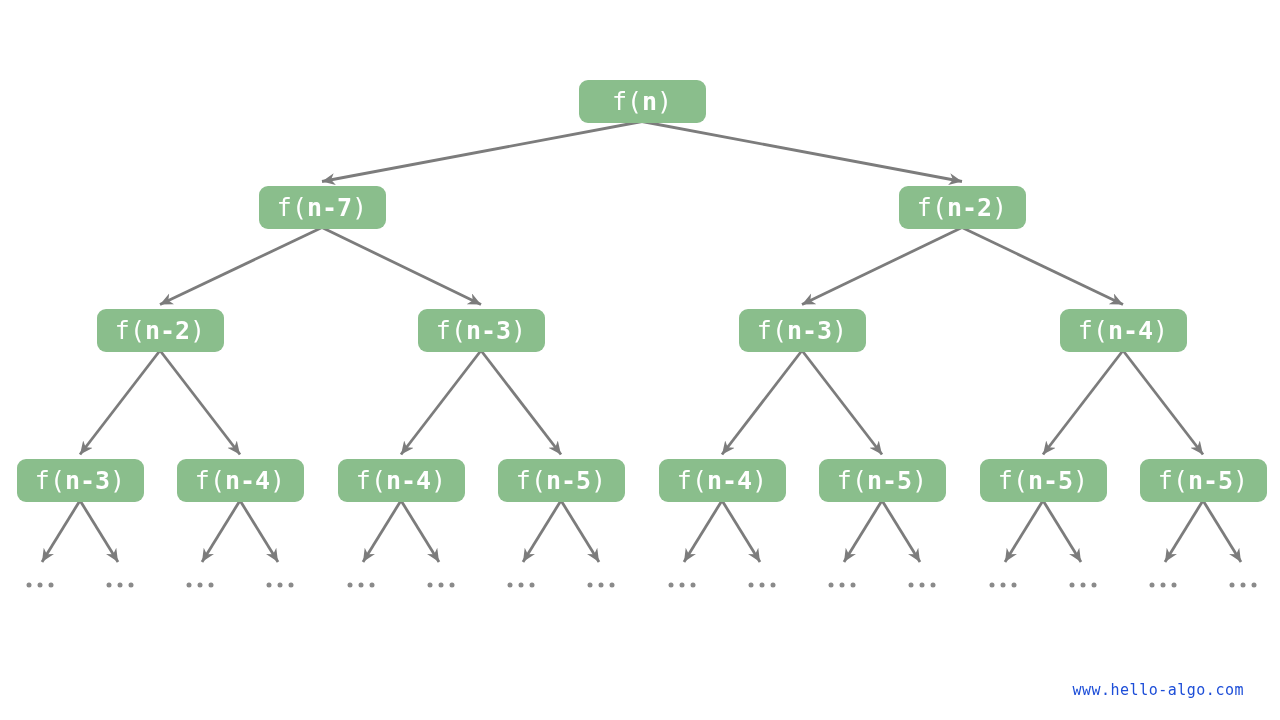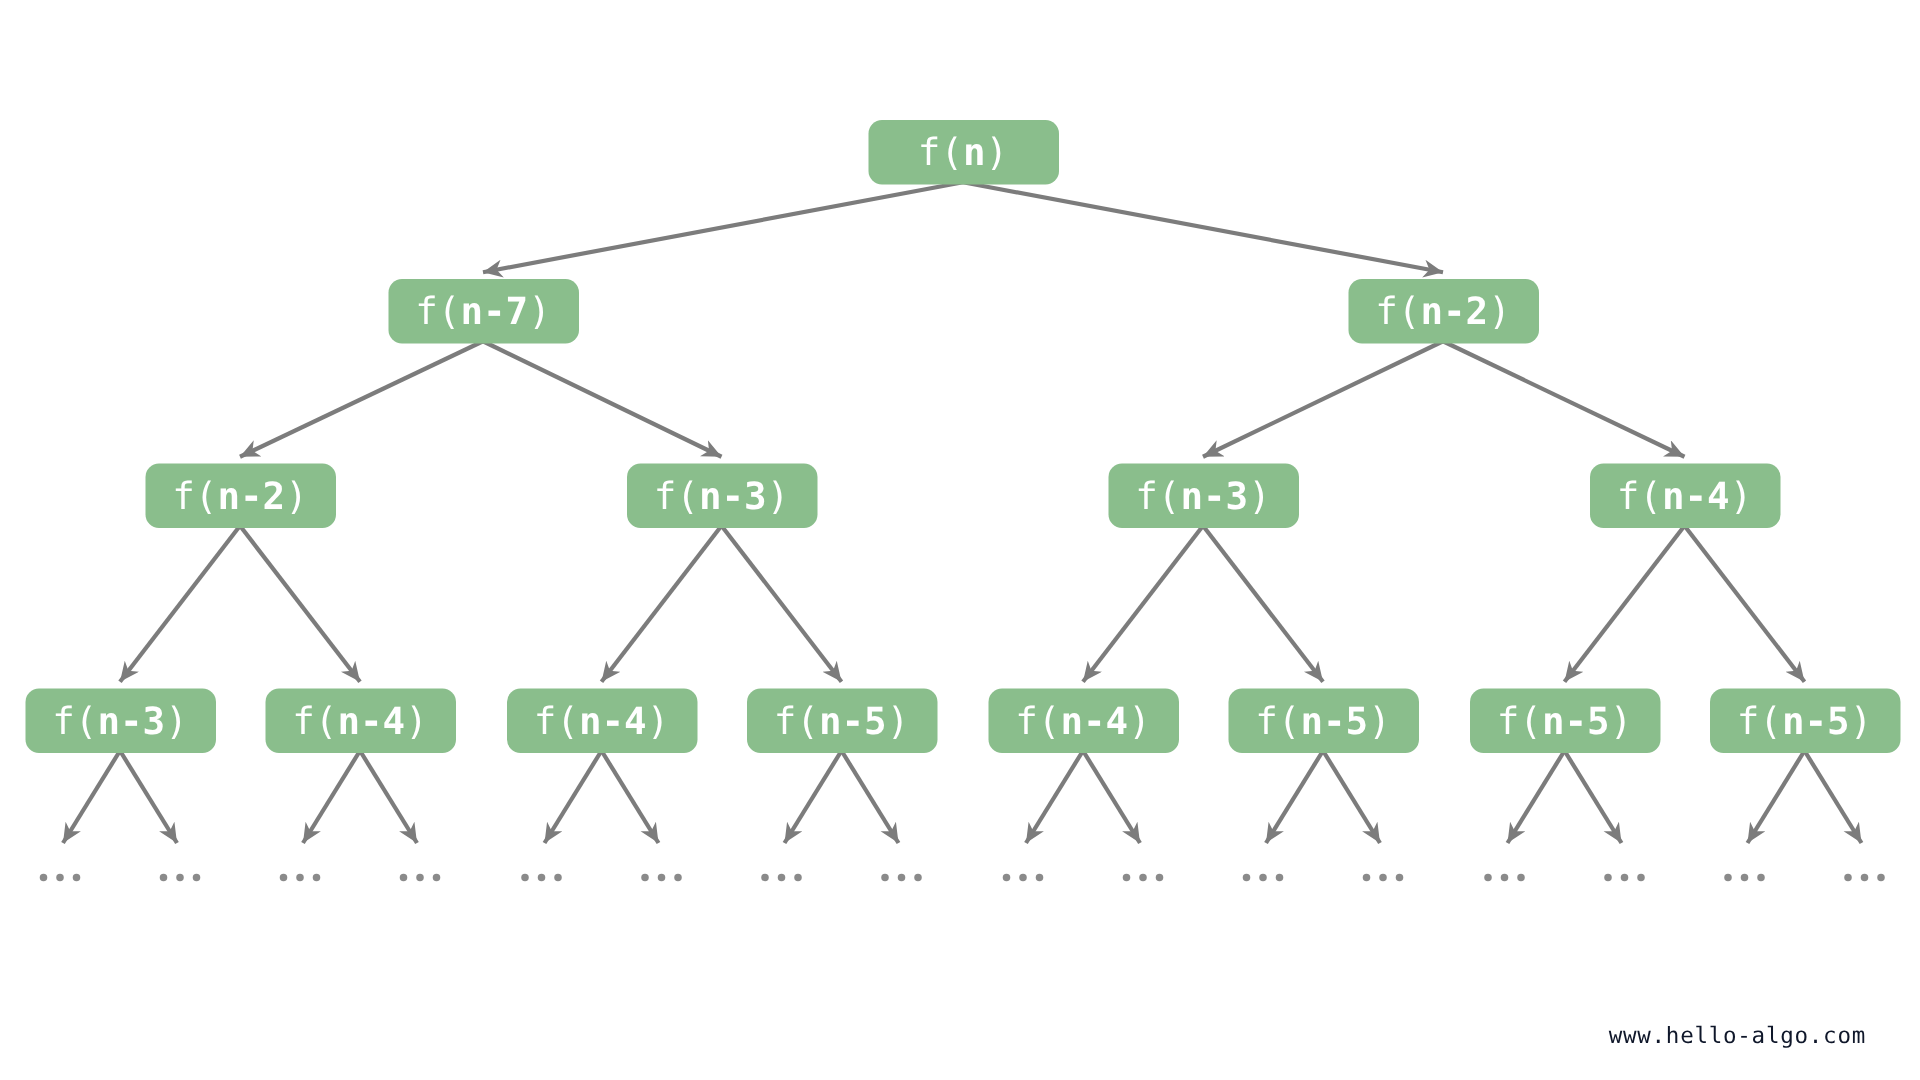--- a/index.html
+++ b/index.html
@@ -255,14 +255,14 @@
         <span class="seg-mid">n-5</span>
         <span class="seg-suf">)</span>
       </div>
       <div class="node" style="left: 1139.5px; top: 458.5px; width: 127px; height: 43px; background: rgb(138, 190, 140); color: rgb(255, 255, 255);">
         <span class="seg-pre">f(</span>
         <span class="seg-mid">n-5</span>
         <span class="seg-suf">)</span>
       </div>
     </div>
 
-  <div class="watermark" style="color: #0f172a;">www.hello-algo.com</div>
+  <div class="watermark" style="color: #1d4ed8;">www.hello-algo.com</div>
 </div>
 
 </body></html>

